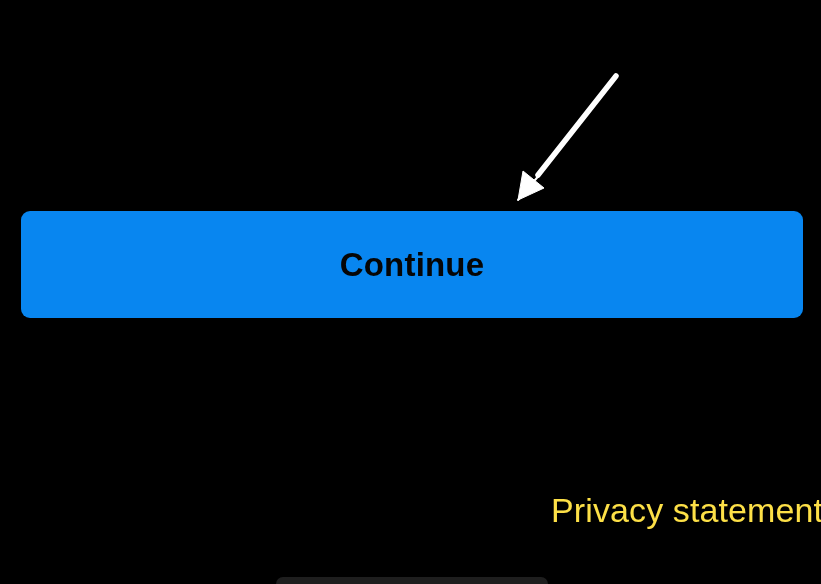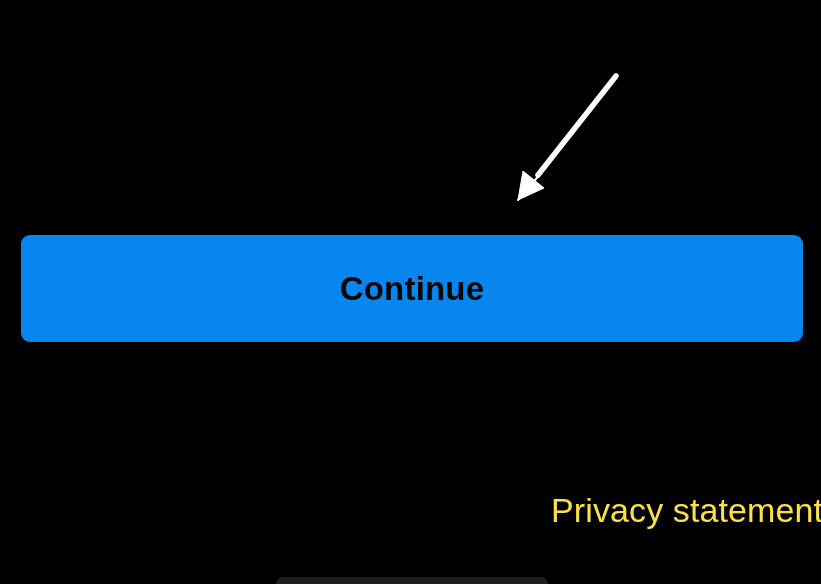--- a/index.html
+++ b/index.html
@@ -31,21 +31,20 @@
     height: 107px;
     background: #0886F0;
     border: none;
     border-radius: 9px;
     display: flex;
     align-items: center;
     justify-content: center;
     padding: 2px;
     cursor: pointer;
     box-sizing: border-box;
-    margin-top: 24px;
   }
   #continue-button-label {
     font-family: "Liberation Sans", sans-serif;
     font-size: 33px;
     font-weight: 600;
     letter-spacing: 0.2px;
     color: #060606;
     line-height: 1;
     user-select: none;
   }

